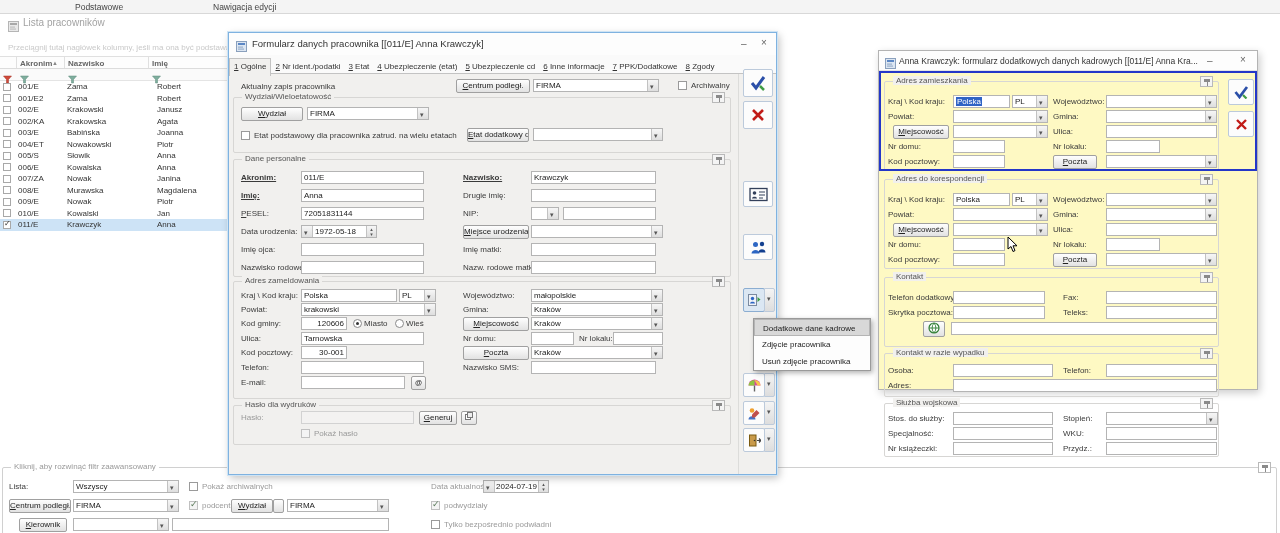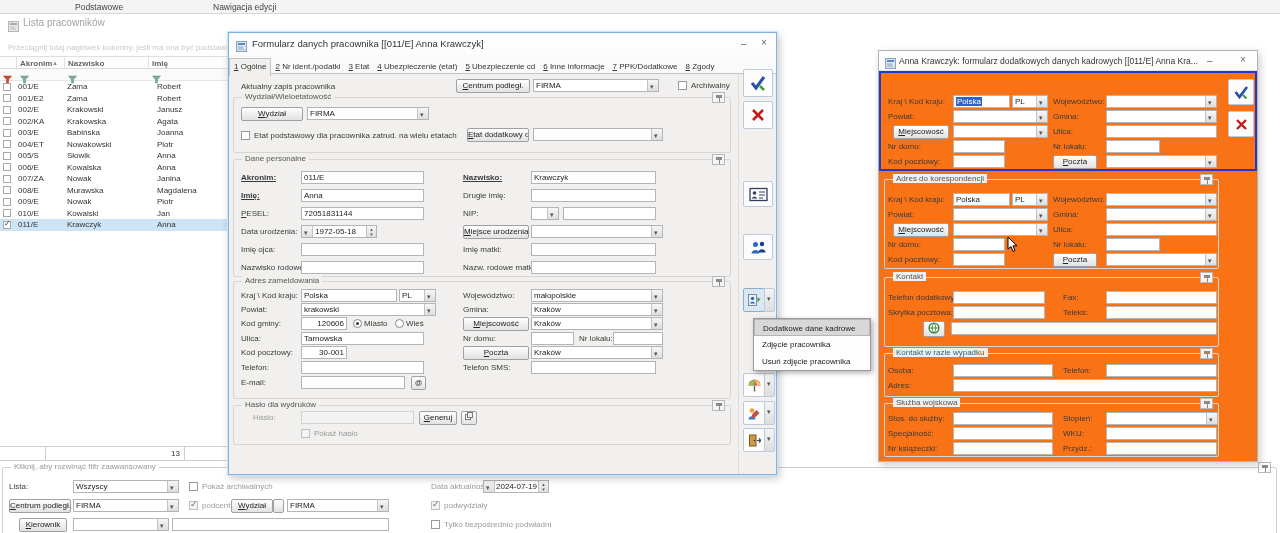--- a/index.html
+++ b/index.html
@@ -63,21 +63,21 @@
   .rail-div { position:absolute; left:509px; top:41px; bottom:0; width:1px; background:#dcdcda; }
   .railbtn { position:absolute; left:514px; width:30px; background:#fcfcfc; border:1px solid #bccadb; border-radius:2px;
              display:flex; align-items:center; justify-content:center; }
   .splitarr { position:absolute; left:535px; width:11px; background:linear-gradient(#f4f4f4,#ddd); border:1px solid #bccadb;
               border-radius:0 2px 2px 0; color:#555; }
   .splitarr::after { content:"▾"; position:absolute; left:2px; top:6px; font-size:7px; }
   #ctxmenu { position:absolute; left:753px; top:318px; width:118px; background:#fdfdfd; border:1px solid #9a9a9a;
              box-shadow:2px 2px 5px rgba(0,0,0,.3); z-index:50; }
   .mi { height:17px; font-size:8px; color:#222; line-height:17px; padding-left:8px; white-space:nowrap; }
   .mi.hl { background:#d8d8d8; border:1px solid #b5b5b5; }
-  #extraform { position:absolute; left:878px; top:50px; width:380px; height:412px; background:#f97316;
+  #extraform { position:absolute; left:878px; top:50px; width:380px; height:340px; background:#fef9c3;
                border:1px solid #b3b3b3; box-shadow:2px 3px 8px rgba(0,0,0,.2); z-index:20; }
   #blue-outline { position:absolute; left:879px; top:71px; width:378px; height:100px; border:2px solid #2437c8;
                   z-index:25; pointer-events:none; }
   .selhl { background:#2f63c5; color:#fff; padding:0 1px; }
   #cursor { position:absolute; left:1007px; top:236px; z-index:60; }
 </style>
 </head>
 <body>
 
 <div id="canvas">
@@ -206,24 +206,20 @@
           <span class="rc rc3">Jan</span>
         </div>
       <div class="trow sel">
           <span class="rchk on"></span>
           <span class="rc rc1">011/E</span>
           <span class="rc rc2">Krawczyk</span>
           <span class="rc rc3">Anna</span>
         </div>
     </div>
 
-    <div class="a" style="left:0;top:432px;width:445px;height:15px;border-top:1px solid #cfcfcf;border-bottom:1px solid #cfcfcf">
-      <div class="a" style="left:45px;top:0;width:140px;height:14px;border-left:1px solid #cfcfcf;border-right:1px solid #cfcfcf;font-size:8px;line-height:14px;text-align:right;padding-right:4px;color:#333">13</div>
-      <div class="a" style="left:444px;top:0;width:1px;height:14px;background:#cfcfcf"></div>
-    </div>
 
     <div class="grp" style="left:2px;top:453px;width:1275px;height:78px;border-color:#d0d0d0">
       <span class="gt w">Kliknij, aby rozwinąć filtr zaawansowany</span>
       <span class="pin" style="background:#fff"></span>
 
       <span class="lbl" style="left:6px;top:13px">Lista:</span>
       <div class="cmb" style="left:70px;top:12px;width:106px"><span>Wszyscy</span><span class="dd"></span></div>
       <span class="chk" style="left:186px;top:14px"></span>
       <span class="lbl dim" style="left:199px;top:13px">Pokaż archiwalnych</span>
       <span class="lbl dim" style="left:428px;top:13px">Data aktualności</span>
@@ -366,32 +362,32 @@
     <span class="lbl" style="left:350px;top:300px">Nr lokalu:</span>
     <div class="inp" style="left:384px;top:299px;width:50px"></div>
 
     <span class="lbl" style="left:12px;top:314px">Kod pocztowy:</span>
     <div class="inp num" style="left:72px;top:313px;width:46px"><span>30-001</span></div>
     <span class="btn" style="left:234px;top:313px;width:66px">Poczta</span>
     <div class="cmb" style="left:302px;top:313px;width:132px"><span>Kraków</span><span class="dd"></span></div>
 
     <span class="lbl" style="left:12px;top:329px">Telefon:</span>
     <div class="inp" style="left:72px;top:328px;width:123px"></div>
-    <span class="lbl" style="left:234px;top:329px">Telefon SMS:</span>
+    <span class="lbl" style="left:234px;top:329px">Nazwisko SMS:</span>
     <div class="inp" style="left:302px;top:328px;width:125px"></div>
 
     <span class="lbl" style="left:12px;top:344px">E-mail:</span>
     <div class="inp" style="left:72px;top:343px;width:104px"></div>
     <span class="btn" style="left:182px;top:343px;width:15px;font-size:7px">@</span>
 
     <div class="grp" style="left:4px;top:372px;width:498px;height:40px">
       <span class="gt">Hasło dla wydruków</span>
       <span class="pin"></span>
     </div>
-    <span class="lbl dim" style="left:24px;top:379px">Hasło:</span>
+    <span class="lbl dim" style="left:12px;top:379px">Hasło:</span>
     <div class="inp dis" style="left:72px;top:378px;width:113px"></div>
     <span class="btn" style="left:190px;top:378px;width:38px">Generuj</span>
     <span class="btn" style="left:232px;top:378px;width:16px">
       <svg width="8" height="8">
           <rect x="0.5" y="2.5" width="5" height="5" fill="#fff" stroke="#777"></rect>
           <rect x="2.5" y="0.5" width="5" height="5" fill="#eee" stroke="#777"></rect>
         </svg>
     </span>
     <span class="chk dis" style="left:72px;top:396px"></span>
     <span class="lbl dim" style="left:85px;top:395px">Pokaż hasło</span>
@@ -475,20 +471,24 @@
             <rect x="2" y="2" width="7" height="2" fill="#5b87c5"></rect>
             <rect x="2" y="5.5" width="5" height="1.2" fill="#9ab0cc"></rect>
             <rect x="2" y="7.5" width="6" height="1.2" fill="#9ab0cc"></rect>
           </svg>
       </span>
       <span class="a titlebar-text" style="left:20px;top:5px;width:300px;font-size:8.5px">Anna Krawczyk: formularz dodatkowych danych kadrowych [[011/E] Anna Kra...</span>
       <span class="wctl" style="left:328px;top:5px">–</span>
       <span class="wctl" style="left:361px;top:4px">×</span>
     </div>
 
+    <div class="grp" style="left:5px;top:30px;width:335px;height:90px">
+      <span class="gt">Adres zamieszkania</span>
+      <span class="pin"></span>
+    </div>
     <span class="lbl" style="left:9px;top:45px">Kraj \ Kod kraju:</span>
     <div class="inp" style="left:74px;top:44px;width:57px"><span class="selhl">Polska</span></div>
     <div class="cmb" style="left:133px;top:44px;width:36px"><span>PL</span><span class="dd"></span></div>
     <span class="lbl" style="left:174px;top:45px">Województwo:</span>
     <div class="cmb" style="left:227px;top:44px;width:111px">
         <span class="dd"></span>
       </div>
     <span class="lbl" style="left:9px;top:60px">Powiat:</span>
     <div class="cmb" style="left:74px;top:59px;width:95px">
         <span class="dd"></span>

